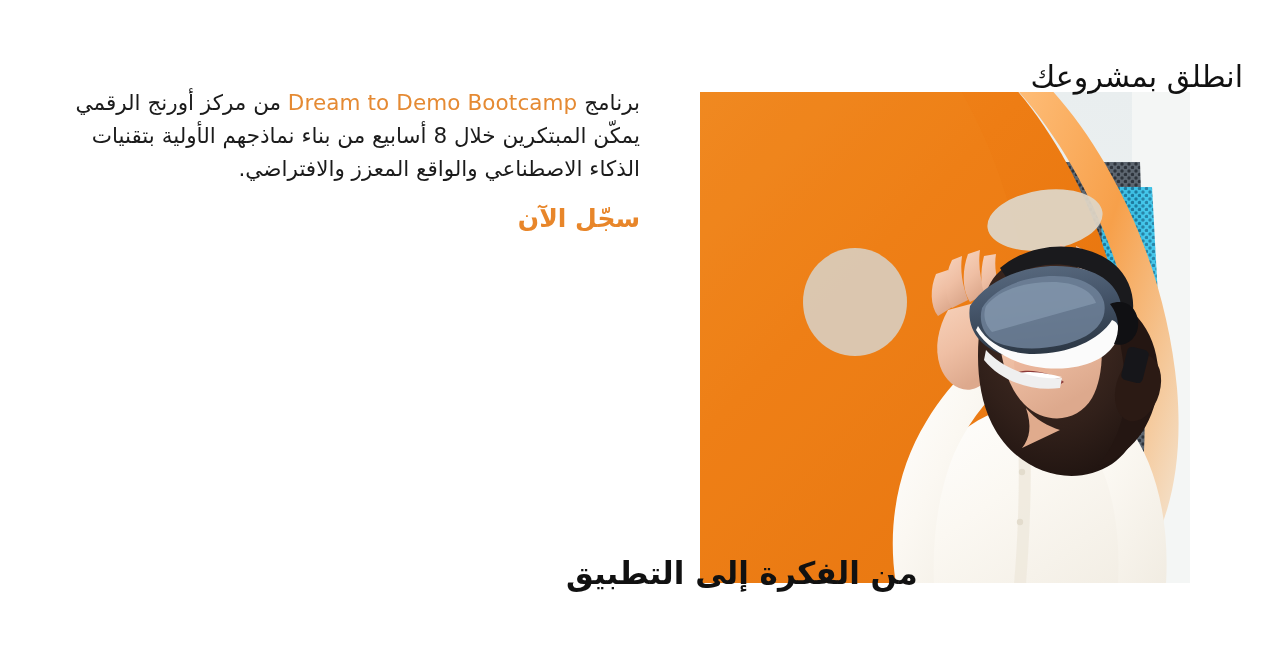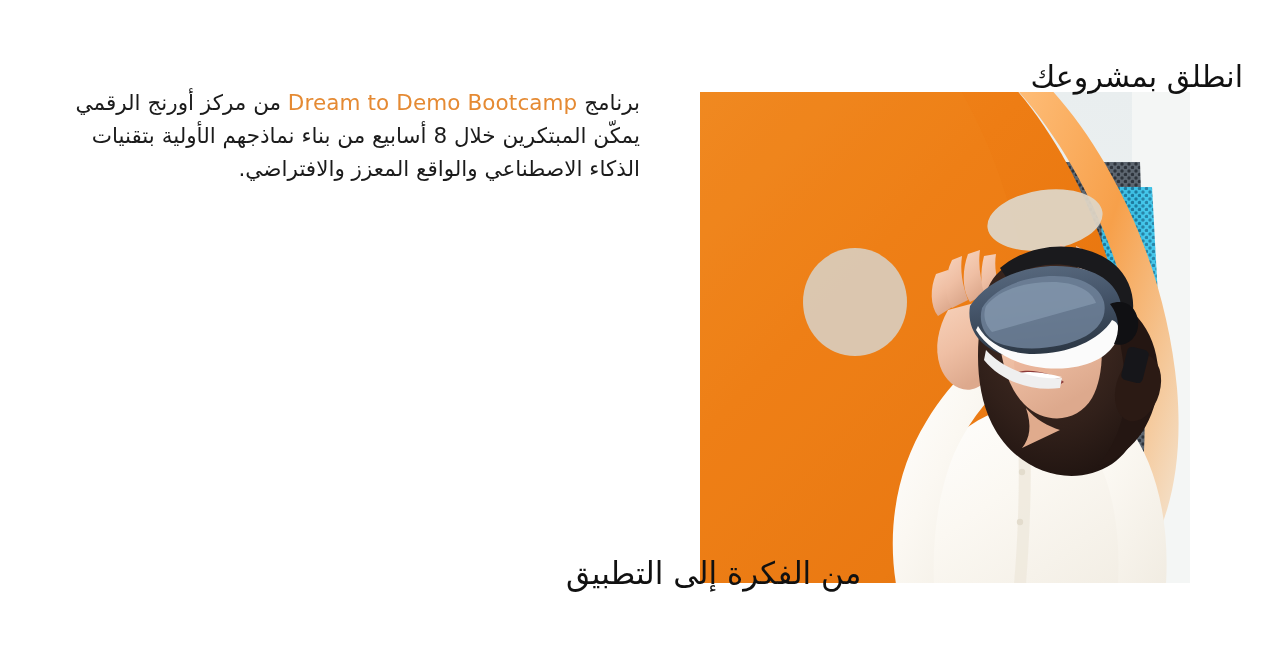--- a/index.html
+++ b/index.html
@@ -73,21 +73,21 @@
     white-space: nowrap;
     z-index: 5;
   }
 
   .headline-bottom {
     position: absolute;
     left: 566px;
     top: 552px;
     font-size: 31px;
     line-height: 42px;
-    font-weight: 400;
+    font-weight: 700;
     color: #111111;
     letter-spacing: -0.2px;
     white-space: nowrap;
     z-index: 5;
   }
 
   
   .photo {
     position: absolute;
     left: 700px;
@@ -106,20 +106,21 @@
   }
 </style>
 </head>
 <body>
 
 <div class="stage">
 
   <div class="copy-block">
     <p class="lede"><span>برنامج </span><span class="brand">Dream to Demo Bootcamp</span><span> من مركز أورنج الرقمي يمكّن المبتكرين خلال 8 أسابيع من بناء نماذجهم الأولية بتقنيات الذكاء الاصطناعي والواقع المعزز والافتراضي.</span></p>
 
+    <a class="cta-link" href="#">سجّل الآن</a>
   </div>
 
   <div class="headline-top">انطلق بمشروعك</div>
   <div class="headline-bottom">من الفكرة إلى التطبيق</div>
 
   <div class="photo">
     <svg viewBox="0 0 490 491" preserveAspectRatio="xMidYMid slice">
       <defs>
         <linearGradient id="wallGrad" x1="0" y1="0" x2="0" y2="1">
           <stop offset="0%" stop-color="#e9eeef"></stop>

